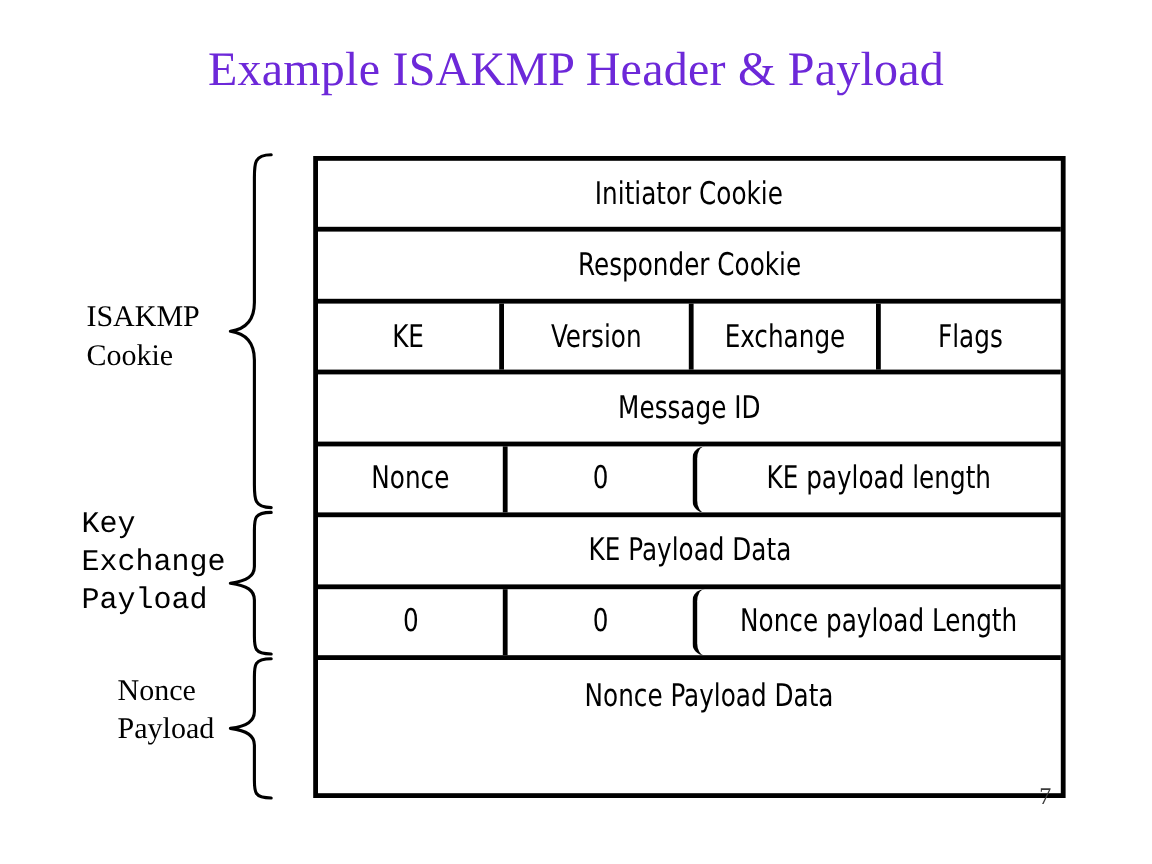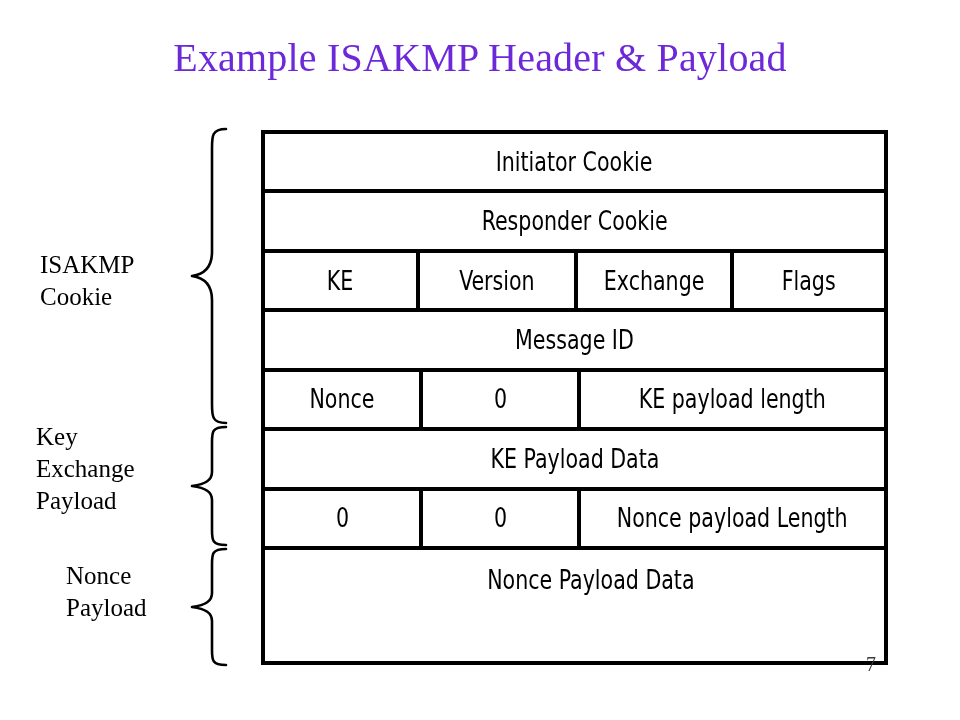--- a/index.html
+++ b/index.html
@@ -89,34 +89,35 @@
   }
 
   
   .col-full   { flex: 0 0 100%;     }
   .c4-a       { flex: 0 0 24.40%;   }
   .c4-b       { flex: 0 0 25.52%;   }
   .c4-c       { flex: 0 0 25.20%;   }
   .c4-d       { flex: 0 0 24.88%; justify-content: center;   }
   .c3-a       { flex: 0 0 24.88%;   }
   .c3-b       { flex: 0 0 25.52%;   }
-  .c3-c       { flex: 0 0 49.60%;   }
+  .c3-c       { flex: 0 0 49.60%; border-radius: 10px;   }
 
   
   .brace-label {
     position: absolute;
     font-family: "Liberation Serif", "DejaVu Serif", serif;
     font-size: 25px;
     line-height: 32px;
     color: #000000;
     text-align: left;
     white-space: nowrap;
+    margin-left: 32px;
   }
   #label-isakmp-header { left: 40px; top: 249px; }
-  #label-key-exchange  { left: 36px; top: 421px; }
+  #label-key-exchange  { left: 36px; top: 421px; font-family: Liberation Mono, monospace; }
   #label-nonce         { left: 66px; top: 560px; }
 
   .brace-svg {
     position: absolute;
   }
 
   
   #page-number {
     position: absolute;
     left: 866px;

